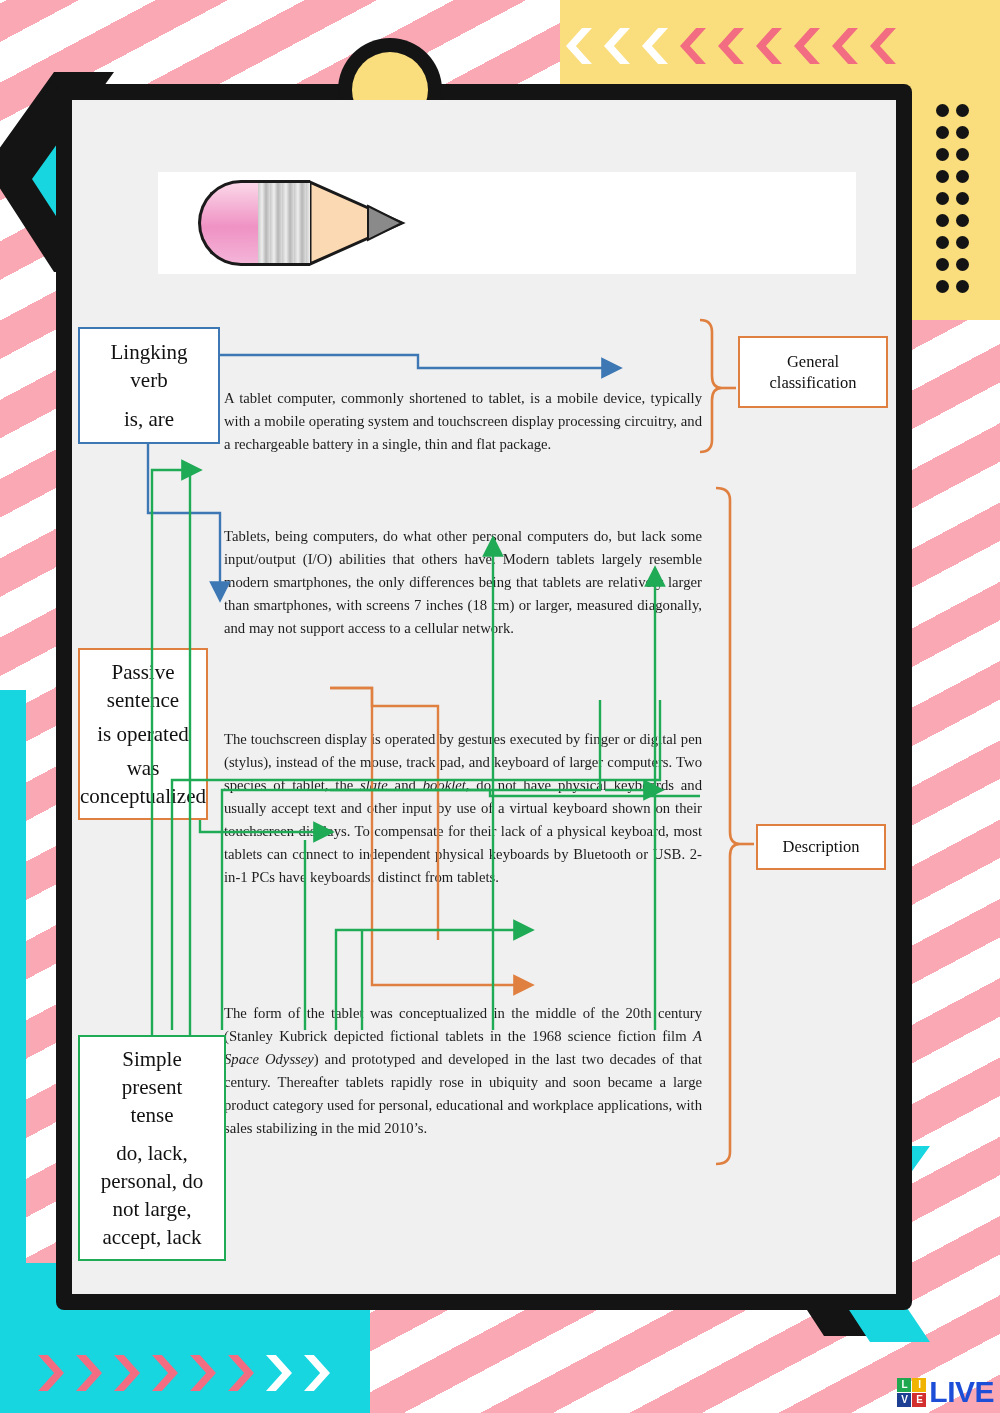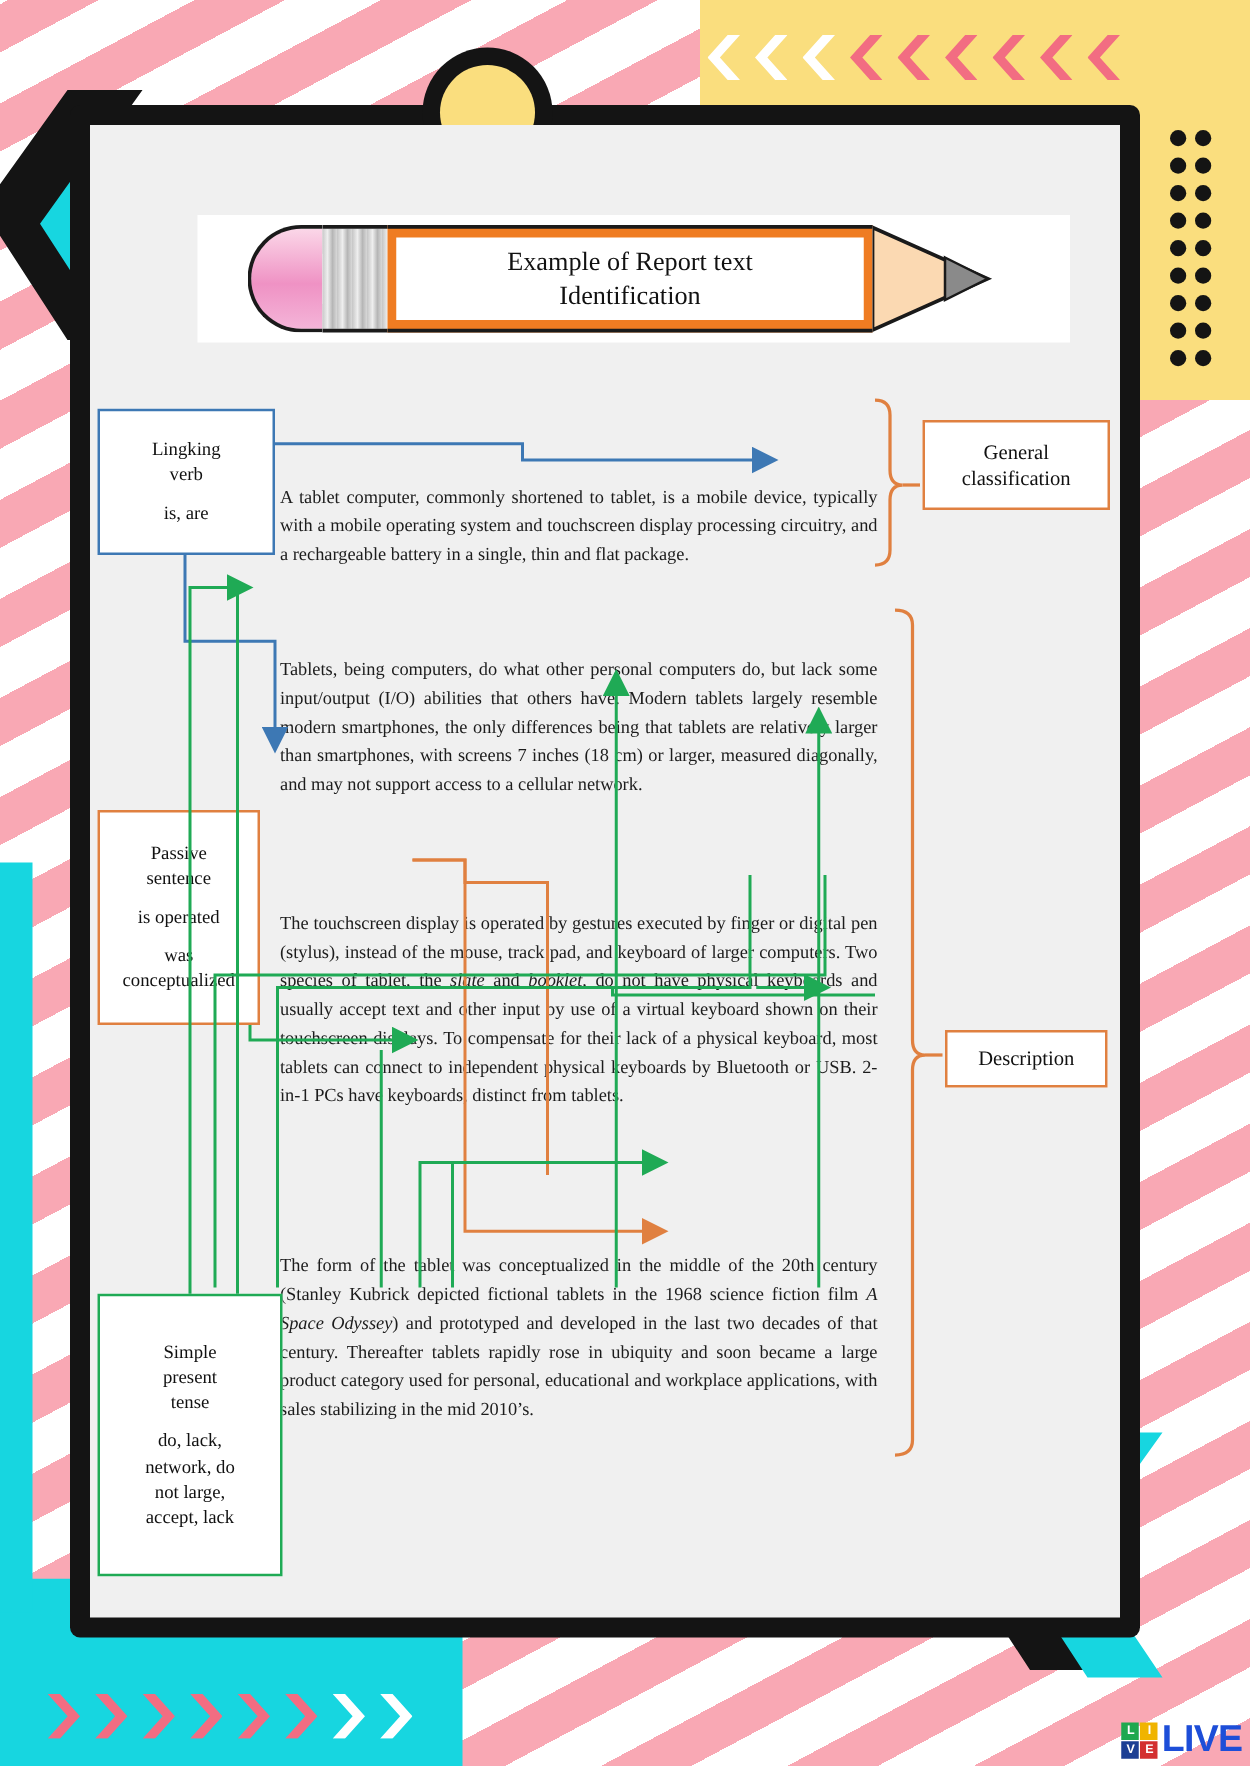--- a/index.html
+++ b/index.html
@@ -171,21 +171,21 @@
   #para3 { top: 712px; }
   #para4 { top: 986px; }
 
   
   .note {
     position: absolute;
     background: #ffffff;
     display: flex; flex-direction: column;
     align-items: center; justify-content: center;
     text-align: center;
-    font-size: 15px;
+    font-size: 21px;
     line-height: 1.34;
     color: #111;
     padding: 8px 6px;
   }
   .note .gap { height: 11px; }
   .note-blue   { border: 2.5px solid #3d78b4; }
   .note-orange { border: 2.5px solid #e08040; }
   .note-green  { border: 2.5px solid #1faa55; }
 
   #note-linking   { left: 78px;  top: 327px;  width: 142px; height: 117px; }
@@ -290,26 +290,20 @@
 
   <div class="frame"></div>
   <div class="notch-circle"></div>
   <div class="notch-inner"></div>
   <div class="sheet"></div>
 
   <div class="pencil-wrap">
     <div class="pencil">
       <div class="p-eraser"></div>
       <div class="p-ferrule"></div>
-      <div class="p-body">
-        <div class="p-label">
-          <span>Example of Report text</span>
-          <span>Identification</span>
-        </div>
-      </div>
       <svg class="p-tipwrap" width="120" height="86" viewBox="0 0 120 86" style="position:relative;">
         <polygon points="0,2 92,43 0,84" fill="#fbd9b2" stroke="#1a1a1a" stroke-width="3"></polygon>
         <polygon points="58,26 92,43 58,60" fill="#8a8a8a" stroke="#1a1a1a" stroke-width="2"></polygon>
       </svg>
     </div>
   </div>
 
   <div class="content">
 
     <p class="para" id="para1">A tablet computer, commonly shortened to tablet, is a mobile device, typically with a mobile operating system and touchscreen display processing circuitry, and a rechargeable battery in a single, thin and flat package.</p>
@@ -336,21 +330,21 @@
       <span>was</span>
       <span>conceptualized</span>
     </div>
 
     <div class="note note-green" id="note-simple">
       <span>Simple</span>
       <span>present</span>
       <span>tense</span>
       <span class="gap"></span>
       <span>do, lack,</span>
-      <span>network, do</span>
+      <span>personal, do</span>
       <span>not large,</span>
       <span>accept, lack</span>
     </div>
 
     <div id="label-desc">
       <span>Description</span>
     </div>
 
     <div id="label-general">
       <div>

